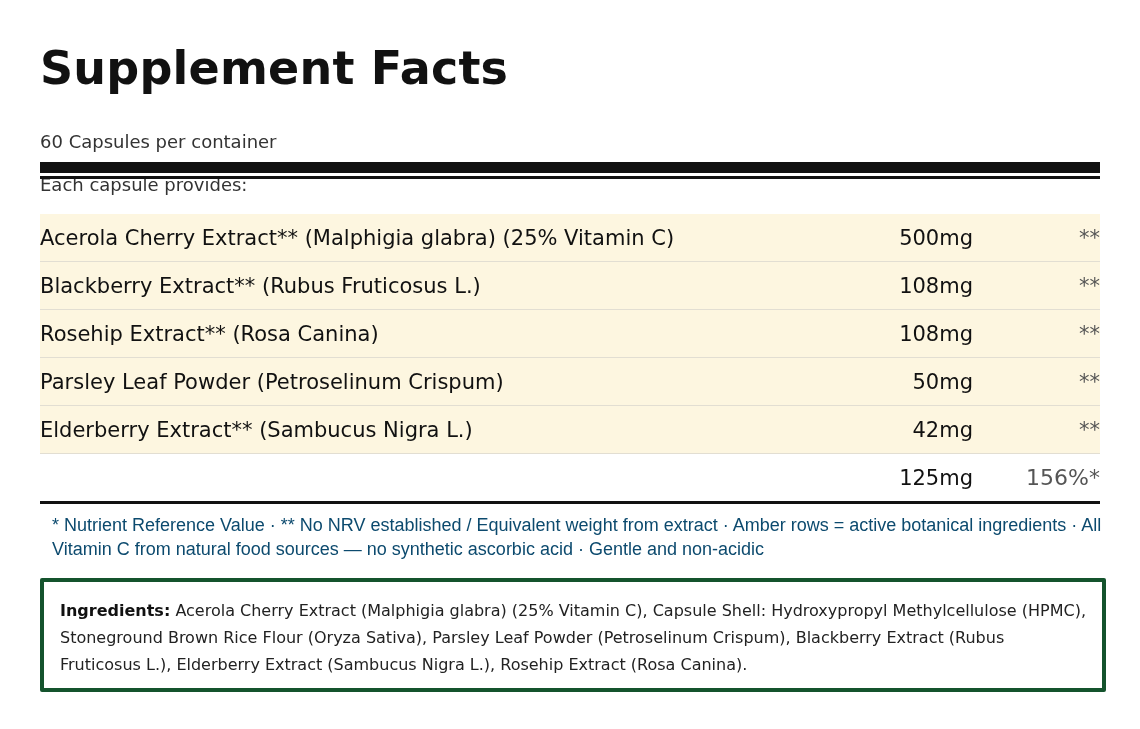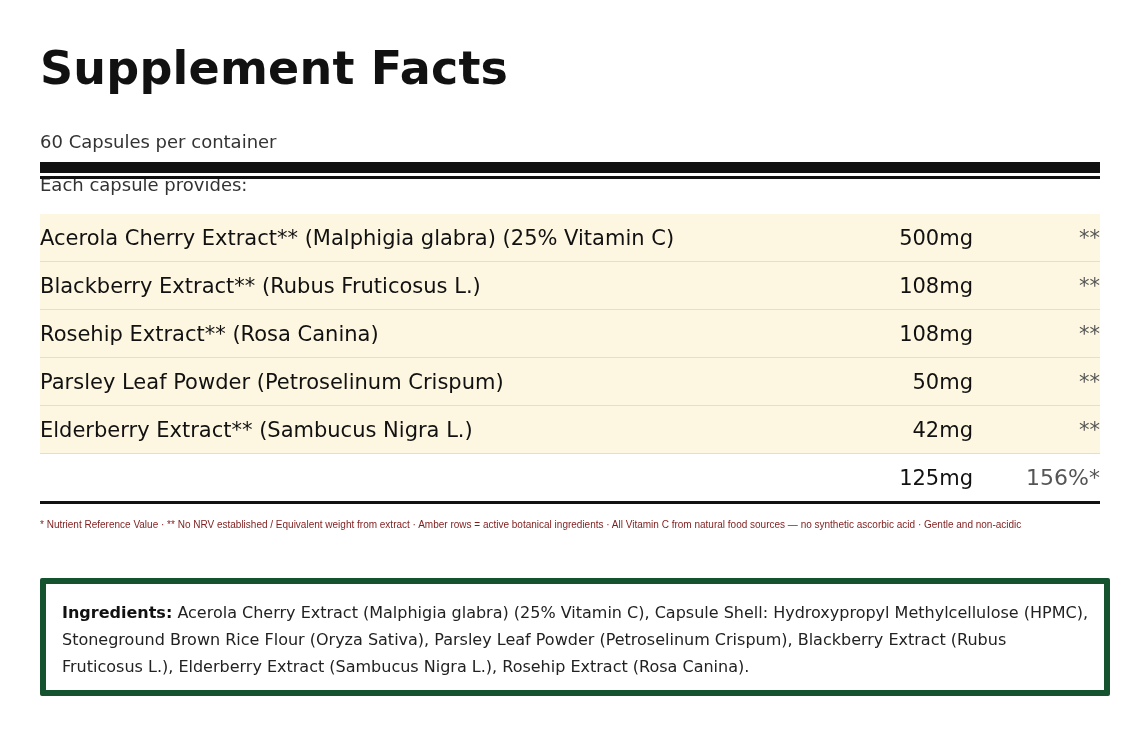--- a/index.html
+++ b/index.html
@@ -29,26 +29,26 @@
     .row {
       position: relative; height: 47px; border-bottom: 1px solid #e2ded2;
       font-size: 21px; color: #111111; text-decoration: underline;
     }
     .row.amber { background: #fdf6e0; }
     .row .c { position: absolute; top: 11px; line-height: 26px; }
     .row .c-nrv { color: #555555; }
     .row.plain .c-nrv { font-size: 22px; }
     .rule-bottom { position: absolute; top: 501px; left: 0; width: 1060px; height: 3px; background: #111111; }
     .footnote {
-      position: absolute; top: 513px; left: 0; width: 1060px;
-      font-family: "Liberation Sans", sans-serif; font-size: 10px; line-height: 24px; color: #7f1d1d;
+      position: absolute; top: 513px; left: 12px; width: 1060px;
+      font-family: "Liberation Sans", sans-serif; font-size: 18px; line-height: 24px; color: #0c4a6e;
     }
     .ing-box {
       position: absolute; top: 578px; left: 0; width: 1026px; height: 76px;
-      border: 6px solid #14532d; border-radius: 2px; padding: 15px 16px; 
+      border: 4px solid #14532d; border-radius: 2px; padding: 15px 16px; 
       font-size: 16px; line-height: 27px; color: #222222;
     }
     .ing-box b { font-weight: bold; color: #111111; }
   </style>
 </head>
 <body>
 
 <div class="wrap">
   <div class="title">Supplement Facts</div>
   <div class="sub sub1">60 Capsules per container</div>

